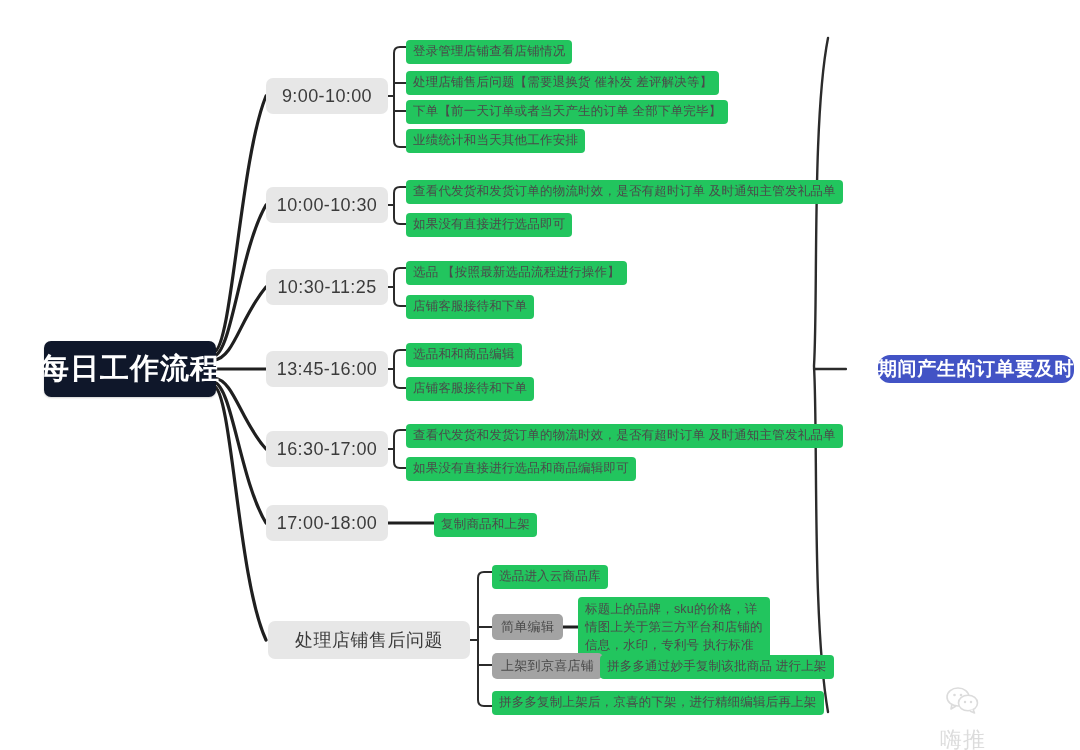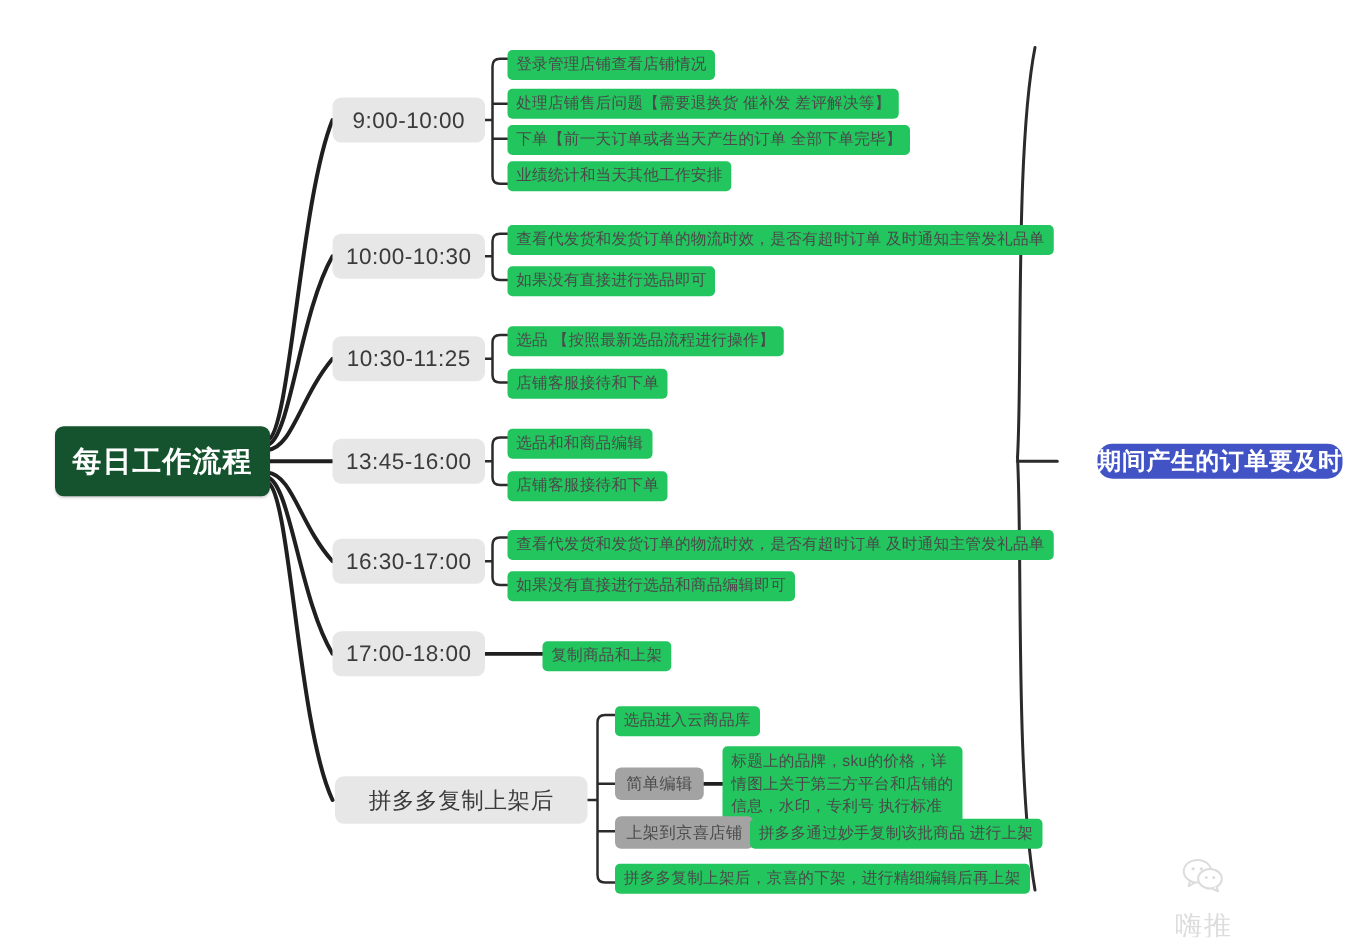--- a/index.html
+++ b/index.html
@@ -25,23 +25,23 @@
   }
   .node {
     position: absolute;
     box-sizing: border-box;
     display: flex;
     align-items: center;
     justify-content: center;
     white-space: nowrap;
   }
   .root-node {
-    background: #14532d;
+    background: #0f172a;
     color: #ffffff;
-    font-size: 23px;
+    font-size: 29px;
     font-weight: bold;
     border-radius: 7px;
     letter-spacing: 1px;
     box-shadow: 0 1px 2px rgba(0,0,0,0.18);
   }
   .time-node {
     background: #e7e7e7;
     color: #3b3b3b;
     font-size: 18px;
     border-radius: 7px;
@@ -219,21 +219,21 @@
   </div>
   <div class="leaf" style="left:406px; top:457px;">
     <span>如果没有直接进行选品和商品编辑即可</span>
   </div>
 
   <div class="leaf" style="left:434px; top:513px;">
     <span>复制商品和上架</span>
   </div>
 
   <div class="node flow-node" style="left:268px; top:621px; width:202px; height:38px;">
-    <span>拼多多复制上架后</span>
+    <span>处理店铺售后问题</span>
   </div>
 
   <div class="leaf" style="left:492px; top:565px;">
     <span>选品进入云商品库</span>
   </div>
 
   <div class="mid-node" style="left:492px; top:614px;">
     <span>简单编辑</span>
   </div>
   <div class="leaf wrap" style="left:578px; top:597px; width:192px;">

